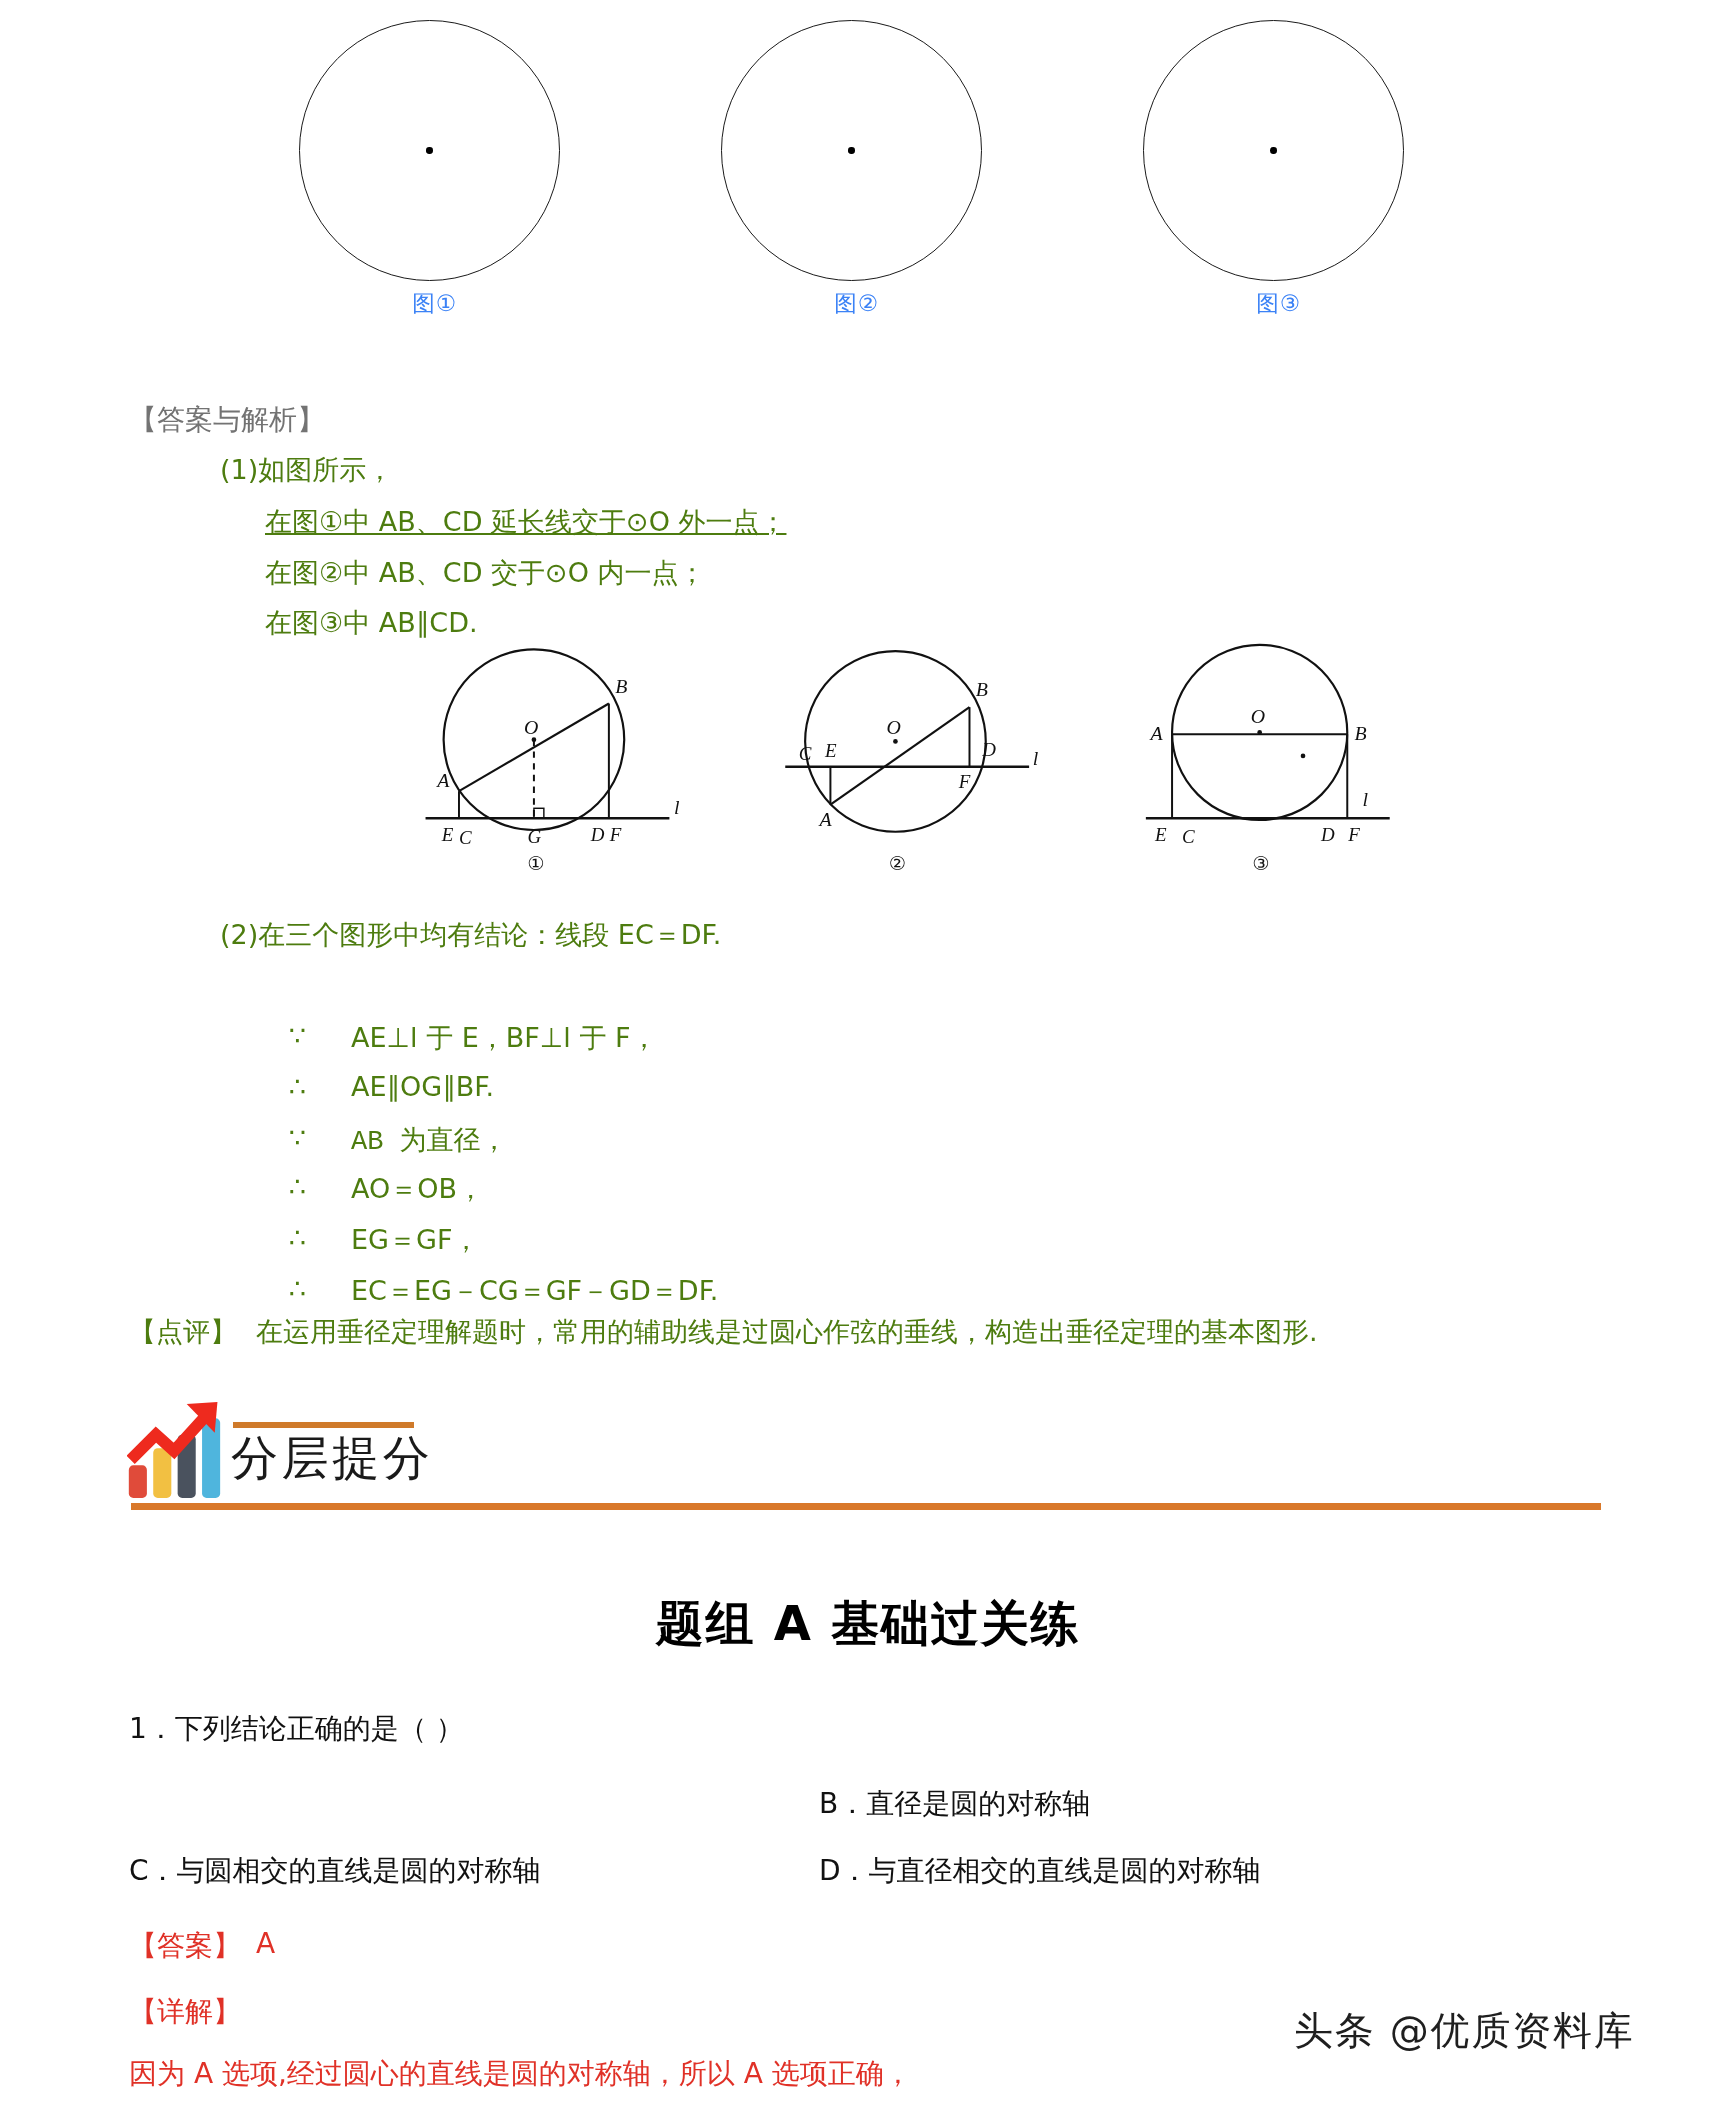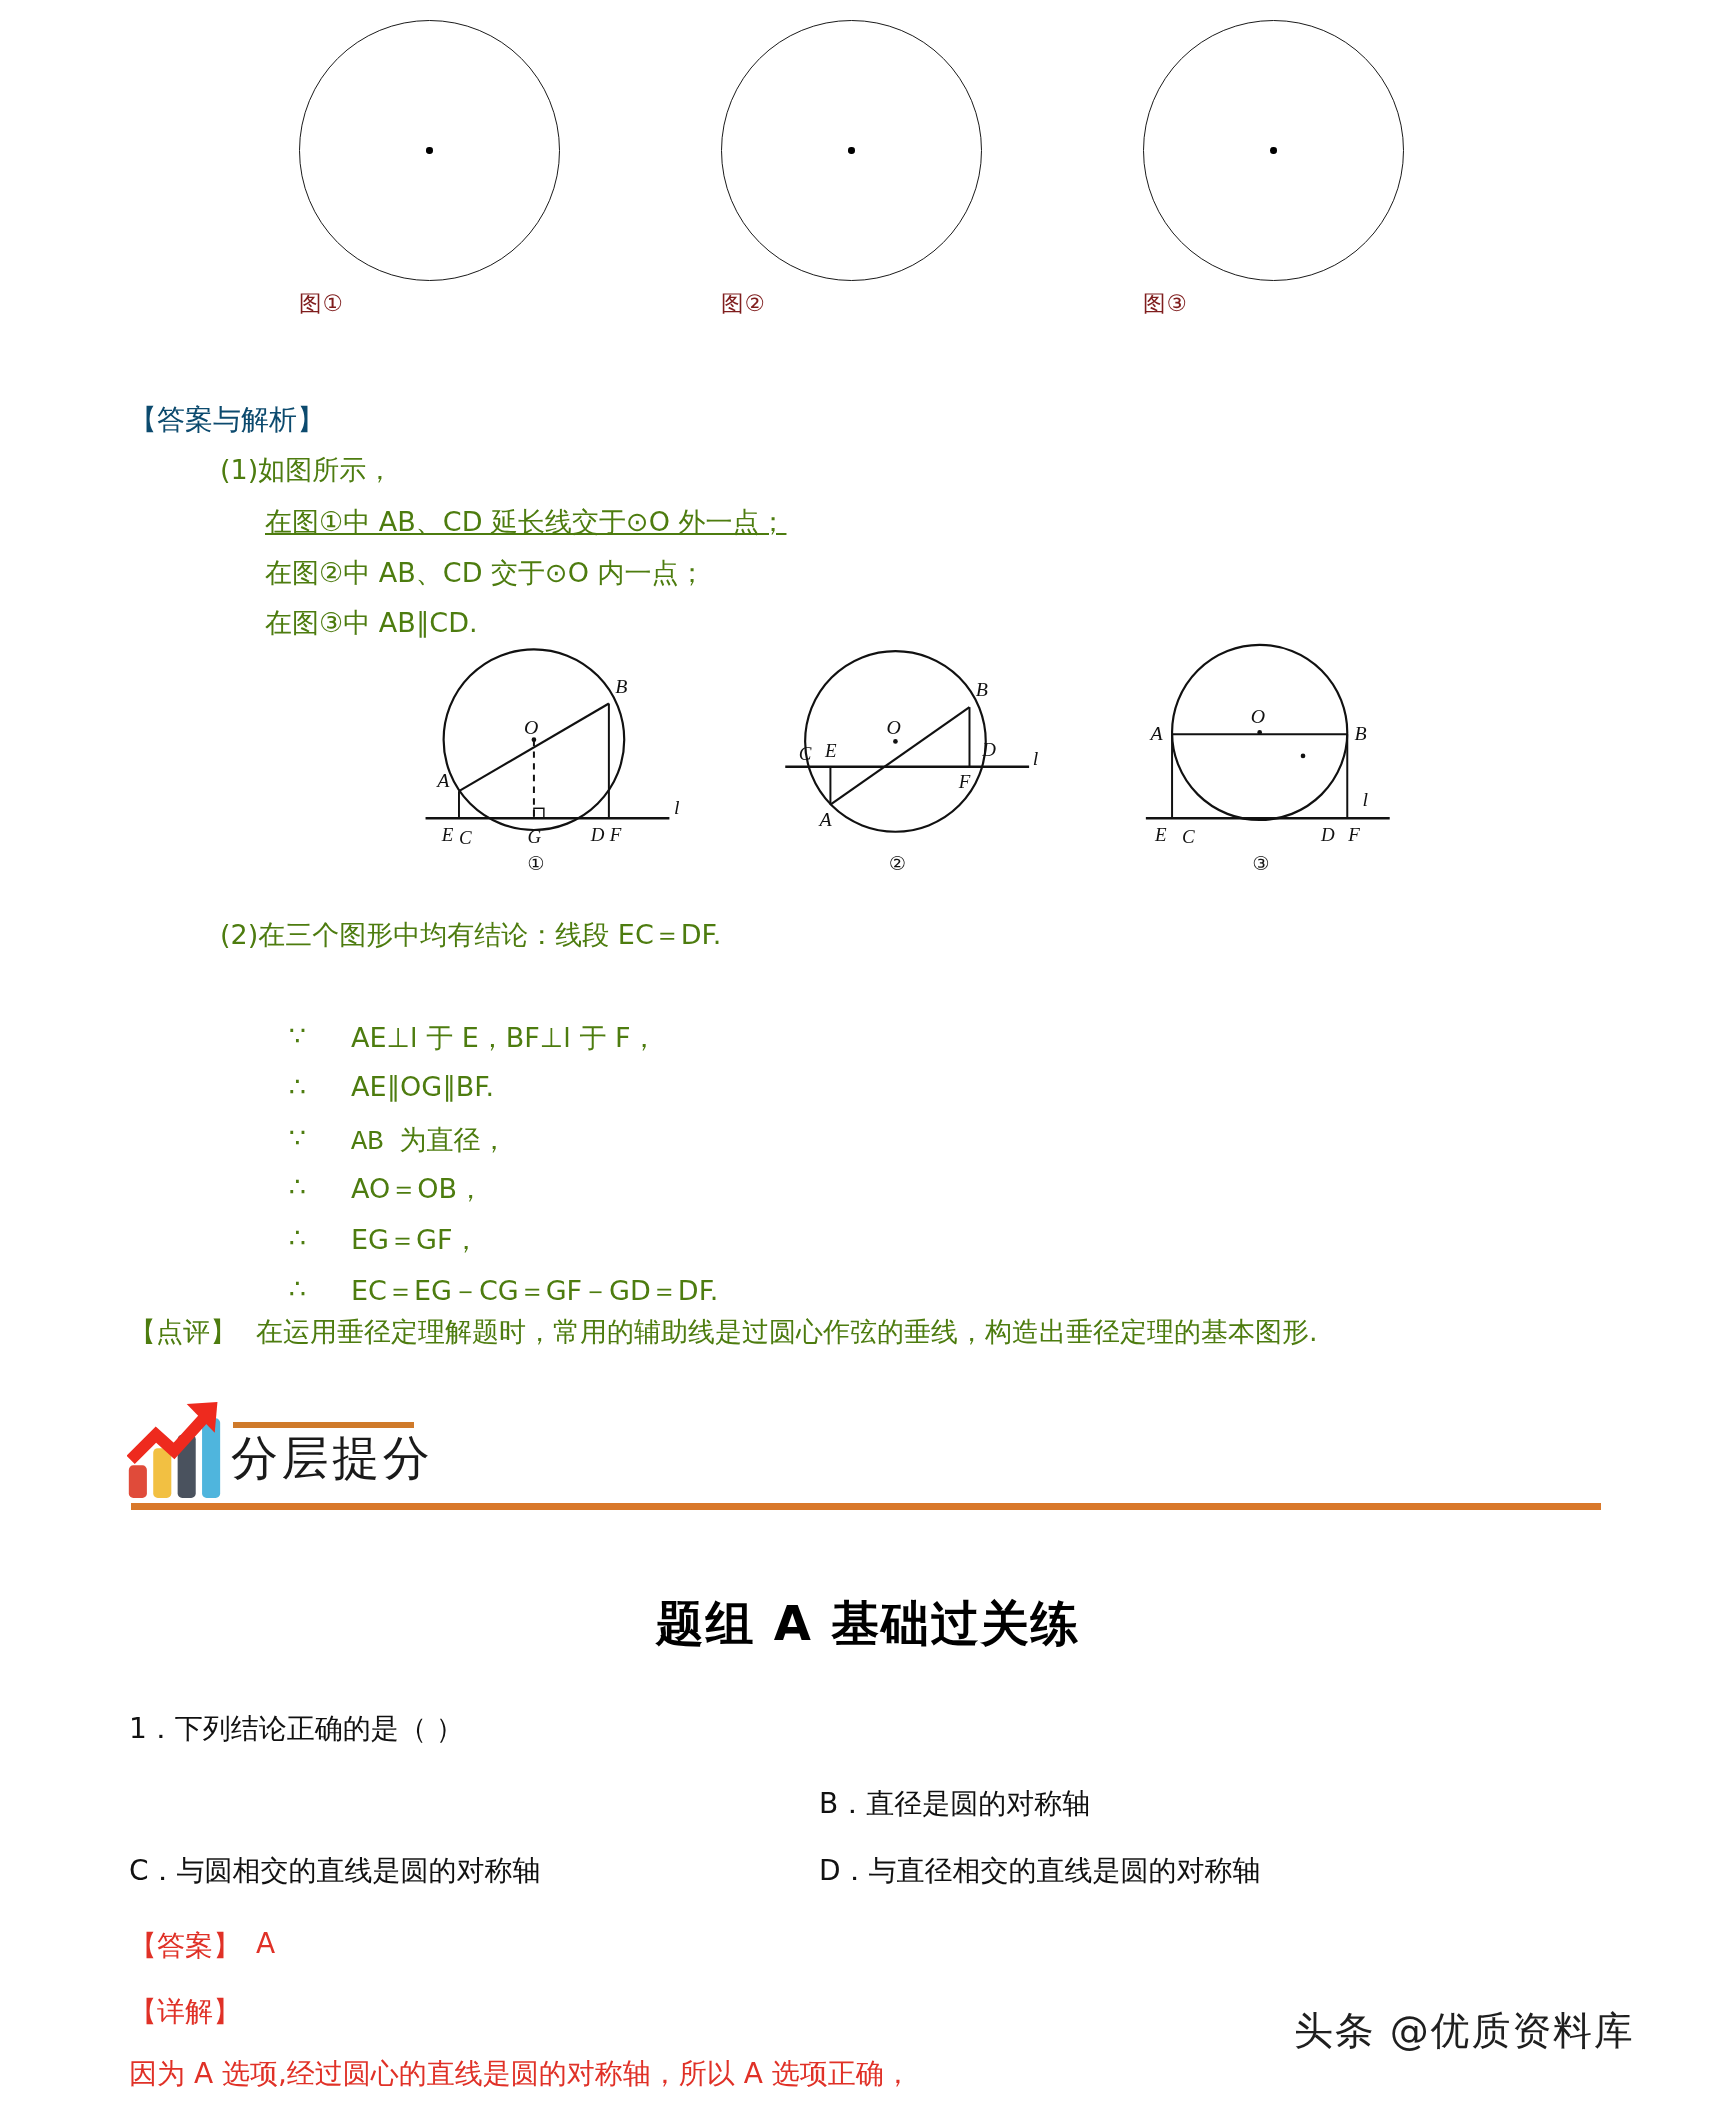--- a/index.html
+++ b/index.html
@@ -17,26 +17,26 @@
   .circ-item { position:absolute; width:271px; }
   .circ {
     width:261px; height:261px; border:1.8px solid #1a1a1a; border-radius:50%;
     box-sizing:border-box; position:relative; background:#fff;
   }
   .circ .center-dot {
     position:absolute; left:50%; top:50%; width:6.3px; height:6.3px;
     margin-left:-3.2px; margin-top:-3.2px; background:#000; border-radius:50%;
   }
   .circ-label {
-    text-align:left; font-size:22.6px; color:#7f1d1d; margin-top:7.2px;
+    text-align:center; font-size:22.6px; color:#3b82f6; margin-top:7.2px;
     font-family:"DejaVu Sans", sans-serif; letter-spacing:0.9px;
   }
   .sol-head {
     position:absolute; left:129px; top:401px; font-size:28px;
-    font-family:"DejaVu Sans", sans-serif; font-weight:400; color:#0c4a6e;
+    font-family:"DejaVu Sans", sans-serif; font-weight:400; color:#737373;
     letter-spacing:0px; white-space:nowrap;
   }
   .sol-line {
     position:absolute; font-size:27px; color:#4d7c0f; white-space:nowrap;
     font-family:"Liberation Serif", serif;
   }
   .sol-line.cjk { font-family:"DejaVu Sans", sans-serif; }
 
   
   .fig-row { position:absolute; left:0; top:624px; width:1736px; height:262px; }

